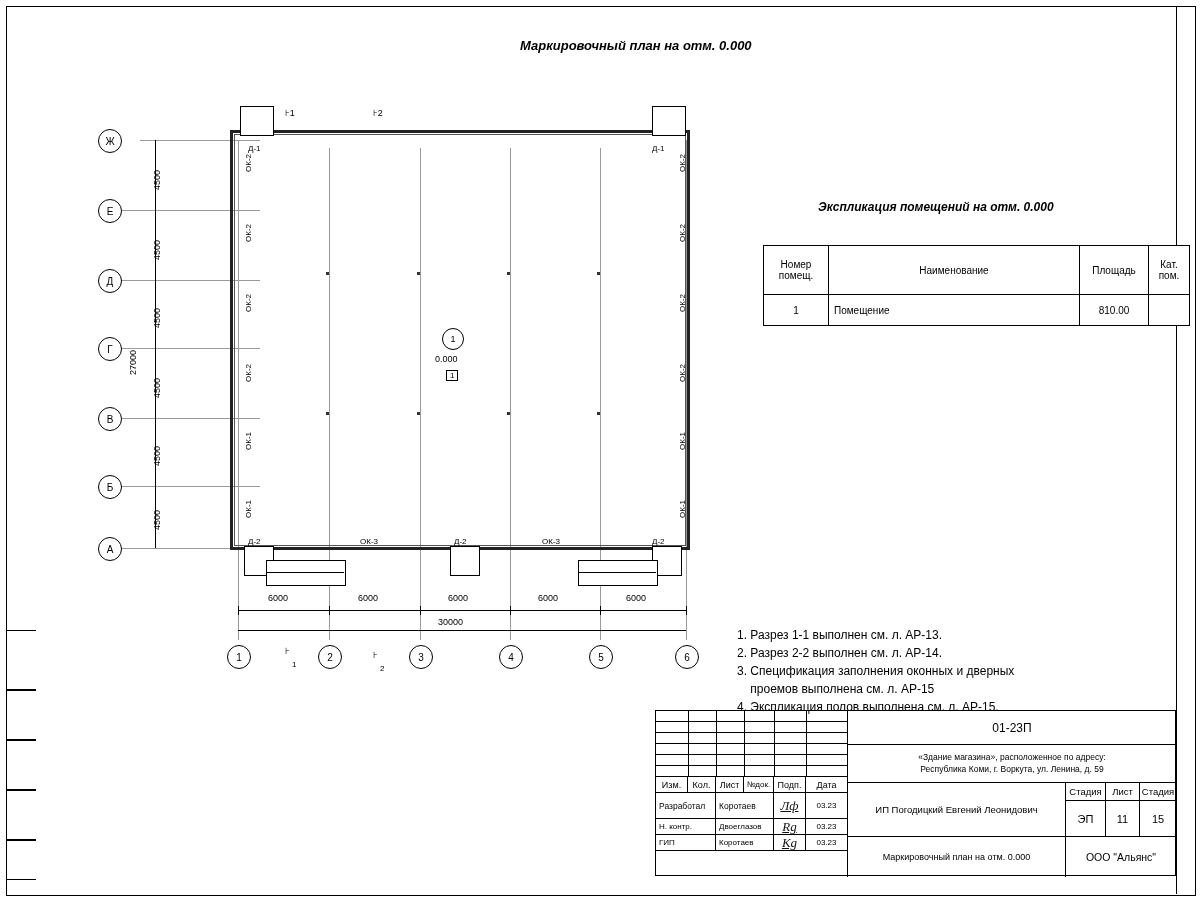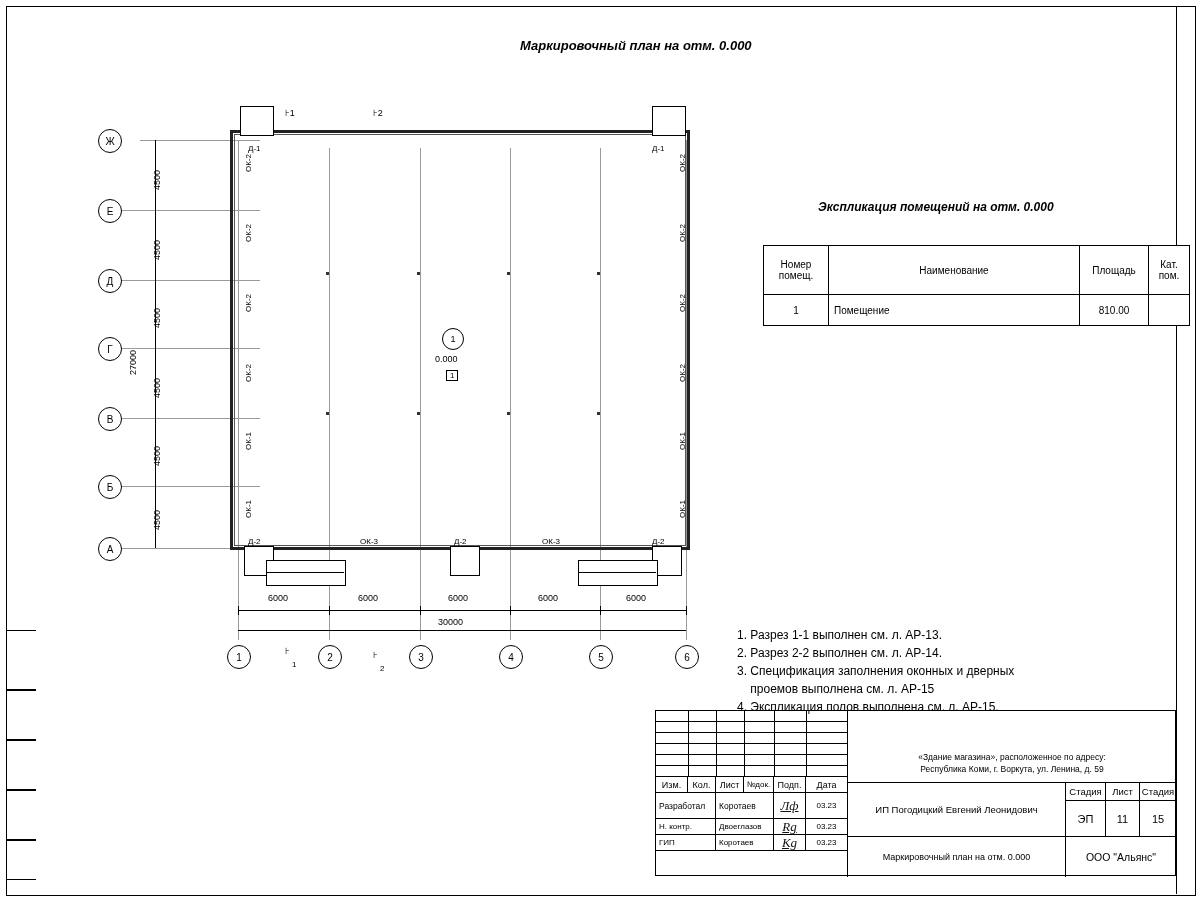--- a/index.html
+++ b/index.html
@@ -372,20 +372,21 @@
     <div class="cell br bb" style="left:0; top:33px; width:192px; height:11px;"></div>
     <div class="cell br bb" style="left:0; top:44px; width:192px; height:11px;"></div>
     <div class="cell br bb" style="left:0; top:55px; width:192px; height:11px;"></div>
 
     <div class="cell bl" style="left:32px; top:0; width:0; height:66px;"></div>
     <div class="cell bl" style="left:60px; top:0; width:0; height:66px;"></div>
     <div class="cell bl" style="left:88px; top:0; width:0; height:66px;"></div>
     <div class="cell bl" style="left:118px; top:0; width:0; height:66px;"></div>
     <div class="cell bl" style="left:150px; top:0; width:0; height:66px;"></div>
 
+    <div class="cell bb" style="left:192px; top:0; width:328px; height:34px; font-size:12px;">01-23П</div>
 
     <div class="cell bb" style="left:192px; top:34px; width:328px; height:38px; flex-direction:column; font-size:8.5px; line-height:1.35;">
       <span>«Здание магазина», расположенное по адресу:</span>
       <span>Республика Коми, г. Воркута, ул. Ленина, д. 59</span>
     </div>
 
     <div class="cell br bb" style="left:0; top:66px; width:32px; height:16px;">Изм.</div>
     <div class="cell br bb" style="left:32px; top:66px; width:28px; height:16px;">Кол.</div>
     <div class="cell br bb" style="left:60px; top:66px; width:28px; height:16px;">Лист</div>
     <div class="cell br bb" style="left:88px; top:66px; width:30px; height:16px; font-size:8px;">№док.</div>

